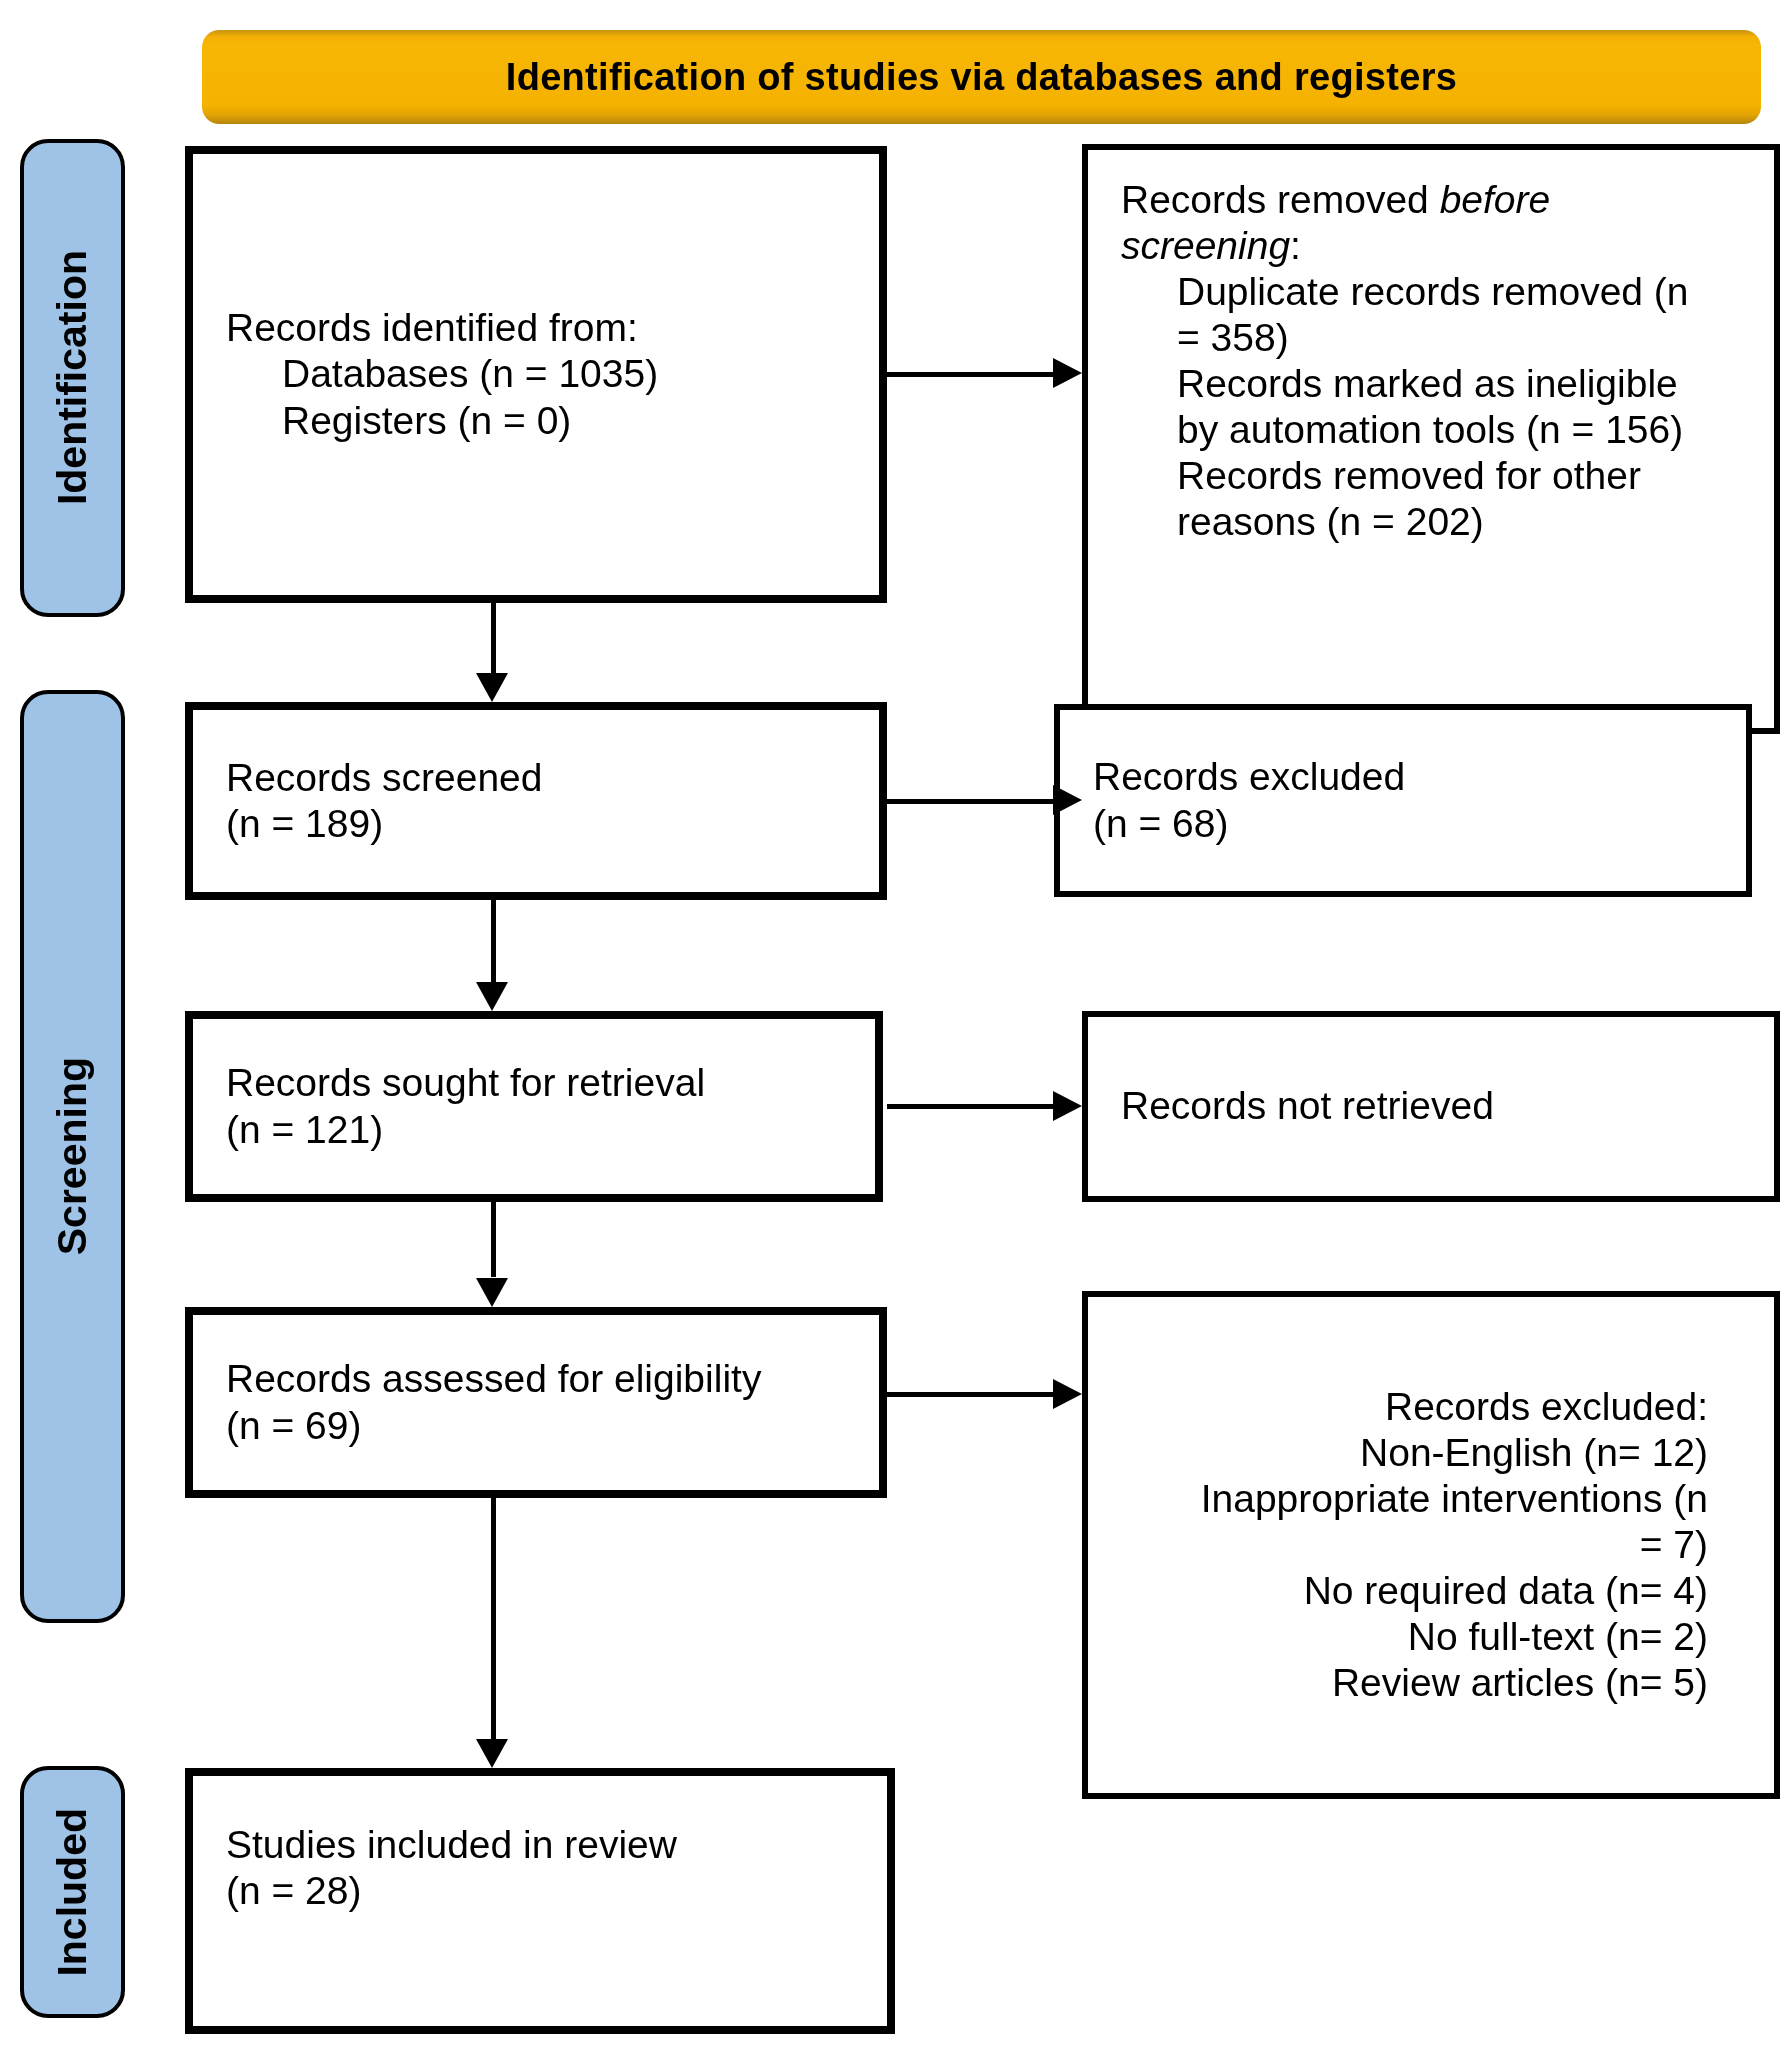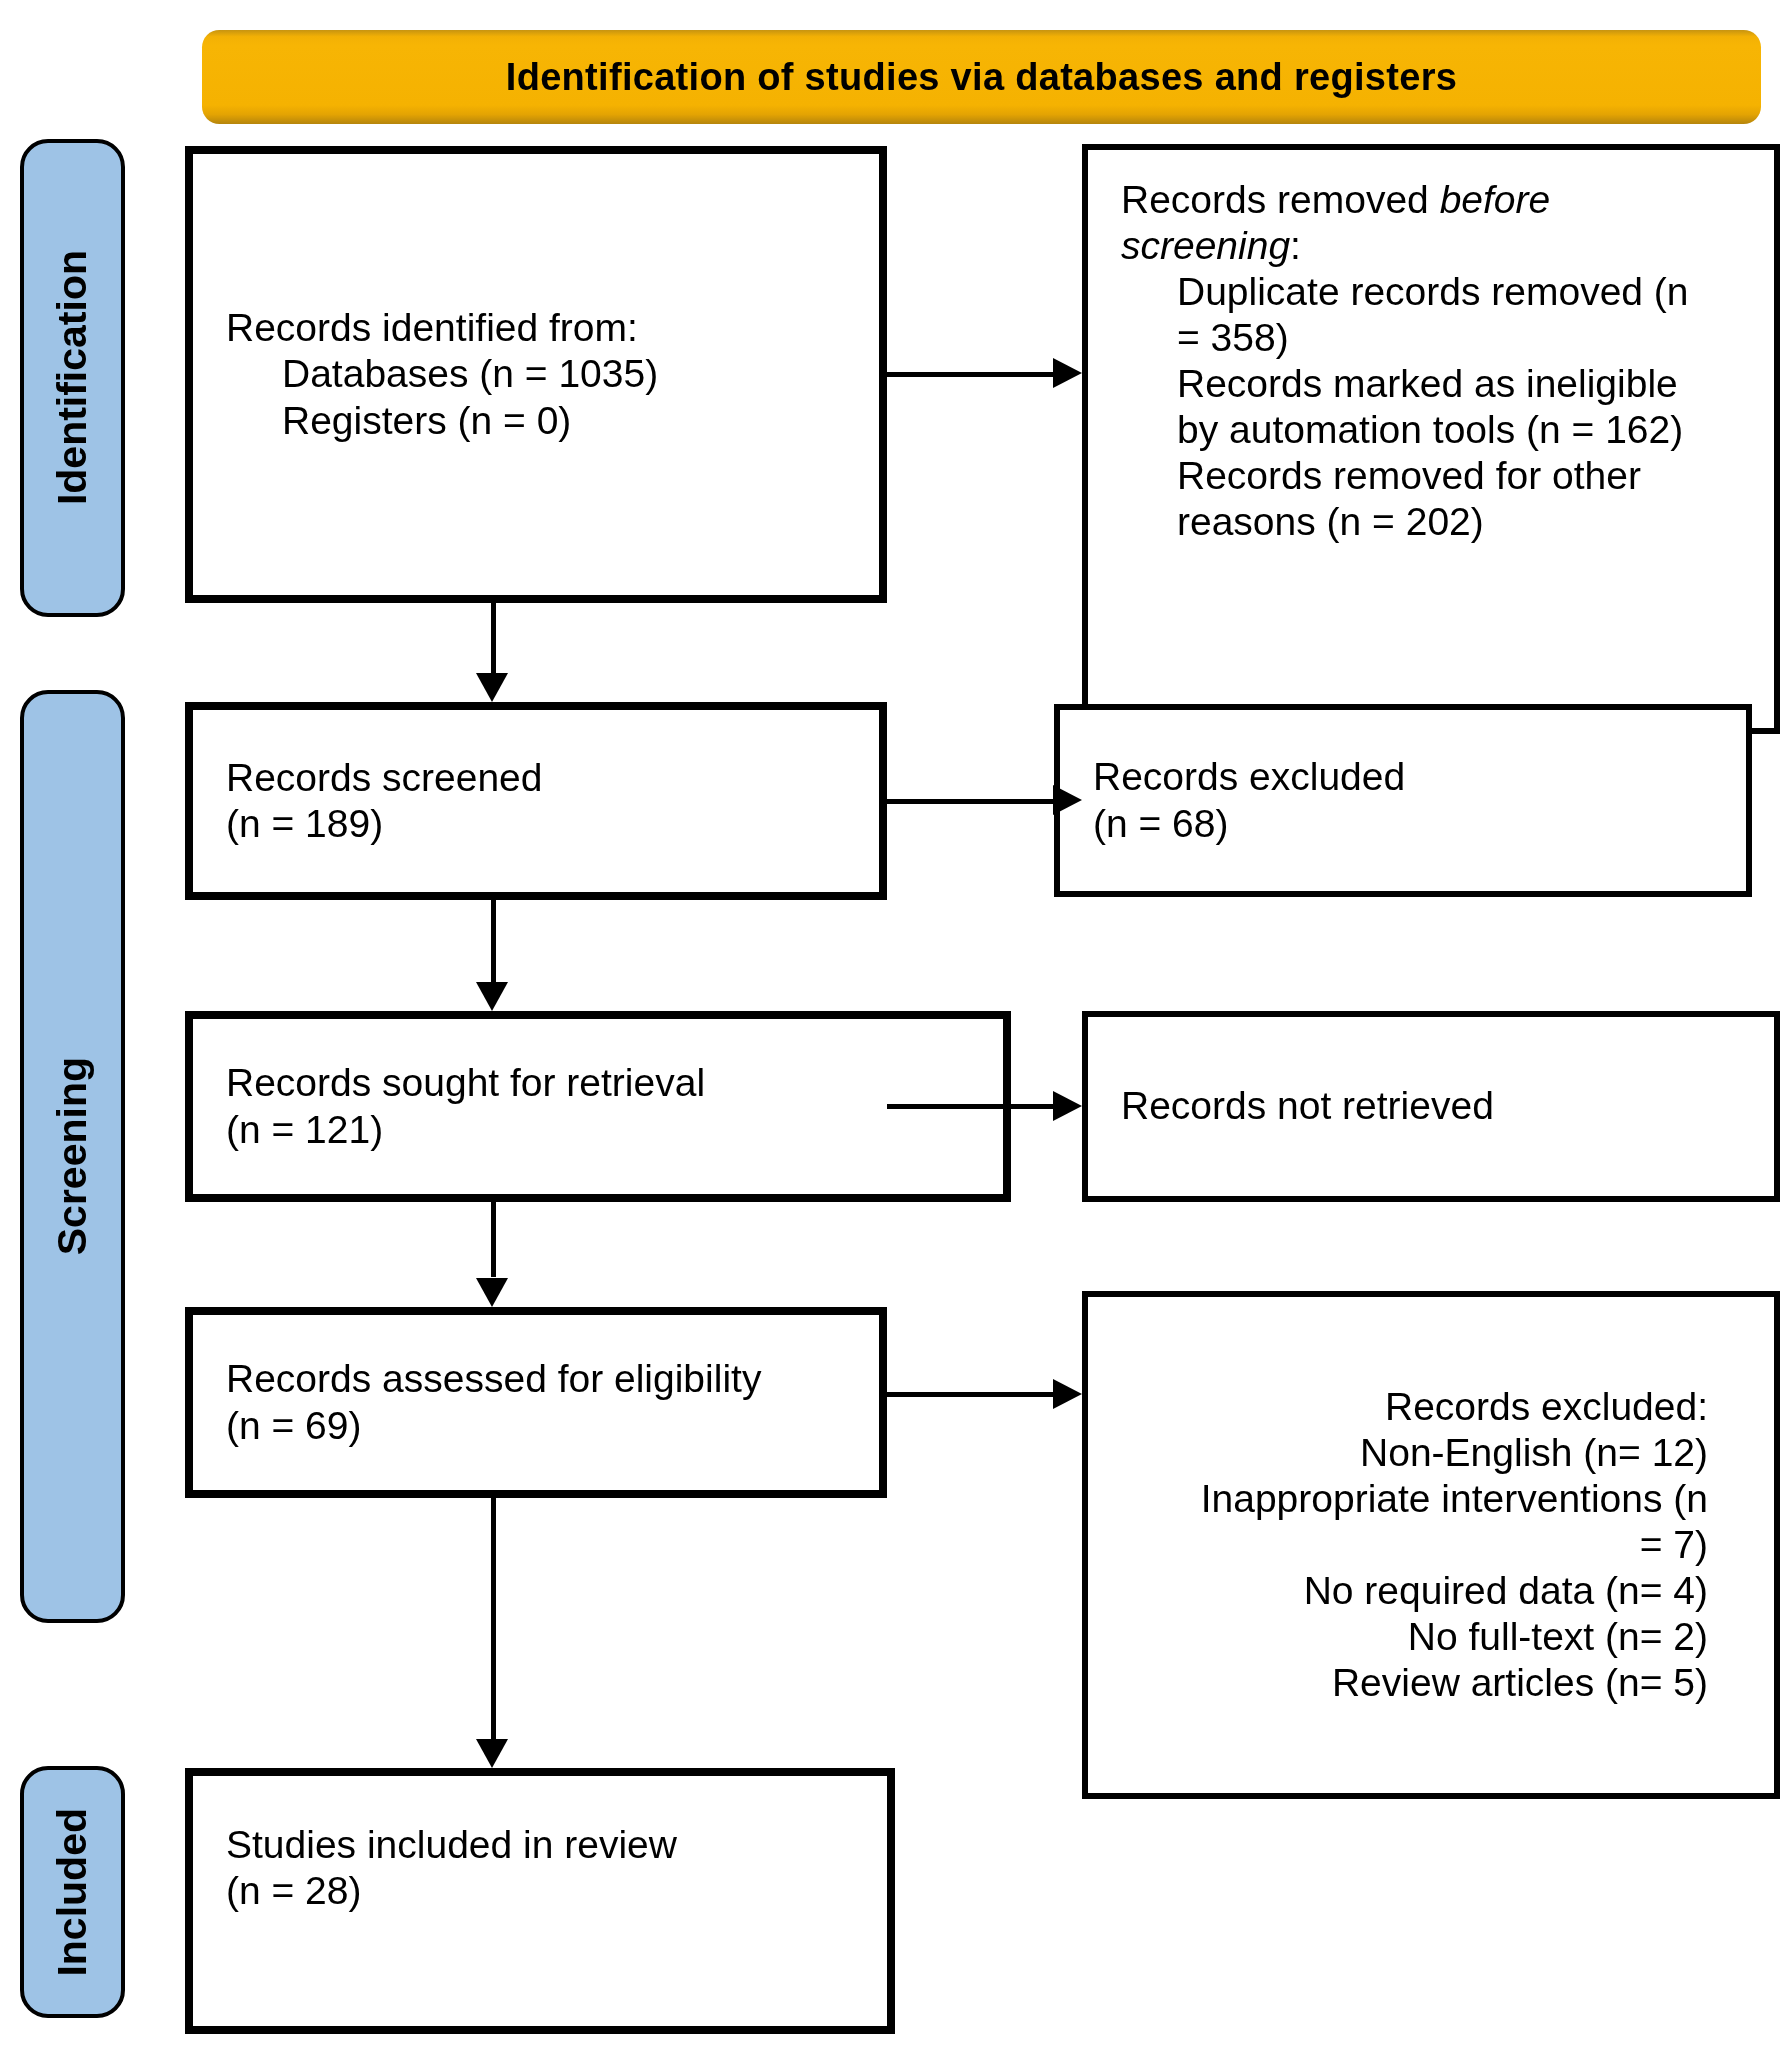--- a/index.html
+++ b/index.html
@@ -54,21 +54,21 @@
     display: flex; flex-direction: column; justify-content: center;
     font-size: 39px; line-height: 1.18;
     padding: 0 66px 0 33px;
   }
   .box.right-col { border-width: 6px; }
   .box .indent { margin-left: 56px; }
   .box.top-align { justify-content: flex-start; padding-top: 26.6px; }
 
   .box-identified { left: 185px; top: 146px;  width: 702px; height: 457px; }
   .box-screened   { left: 185px; top: 702px; width: 702px; height: 198px; }
-  .box-sought     { left: 185px; top: 1011px; width: 826px; height: 191px; }
+  .box-sought     { left: 185px; top: 1011px; width: 698px; height: 191px; }
   .box-assessed   { left: 185px; top: 1307px; width: 702px; height: 191px; }
   .box-included   { left: 185px; top: 1768px; width: 710px; height: 266px; }
   .box-included .shift-up { transform: translateY(-33px); }
 
   .box-removed        { left: 1082px; top: 144px;  width: 698px; height: 590px; }
   .box-excl-screen    { left: 1054px; top: 704px; width: 698px; height: 193px; }
   .box-not-retrieved  { left: 1082px; top: 1011px; width: 698px; height: 191px; }
   .box-excl-elig      { left: 1082px; top: 1291px; width: 698px; height: 508px; text-align: right; }
 
   
@@ -130,21 +130,21 @@
   <div class="box box-included">
     <div class="shift-up">
       <div>Studies included in review</div>
       <div>(n = 28)</div>
     </div>
   </div>
 
   <div class="box right-col top-align box-removed">
     <div><span>Records removed </span><i>before screening</i><span>:</span></div>
     <div class="indent">Duplicate records removed (n = 358)</div>
-    <div class="indent">Records marked as ineligible by automation tools (n = 162)</div>
+    <div class="indent">Records marked as ineligible by automation tools (n = 156)</div>
     <div class="indent">Records removed for other reasons (n = 202)</div>
   </div>
 
   <div class="box right-col box-excl-screen">
     <div>Records excluded</div>
     <div>(n = 68)</div>
   </div>
 
   <div class="box right-col box-not-retrieved">
     <div>Records not retrieved</div>

